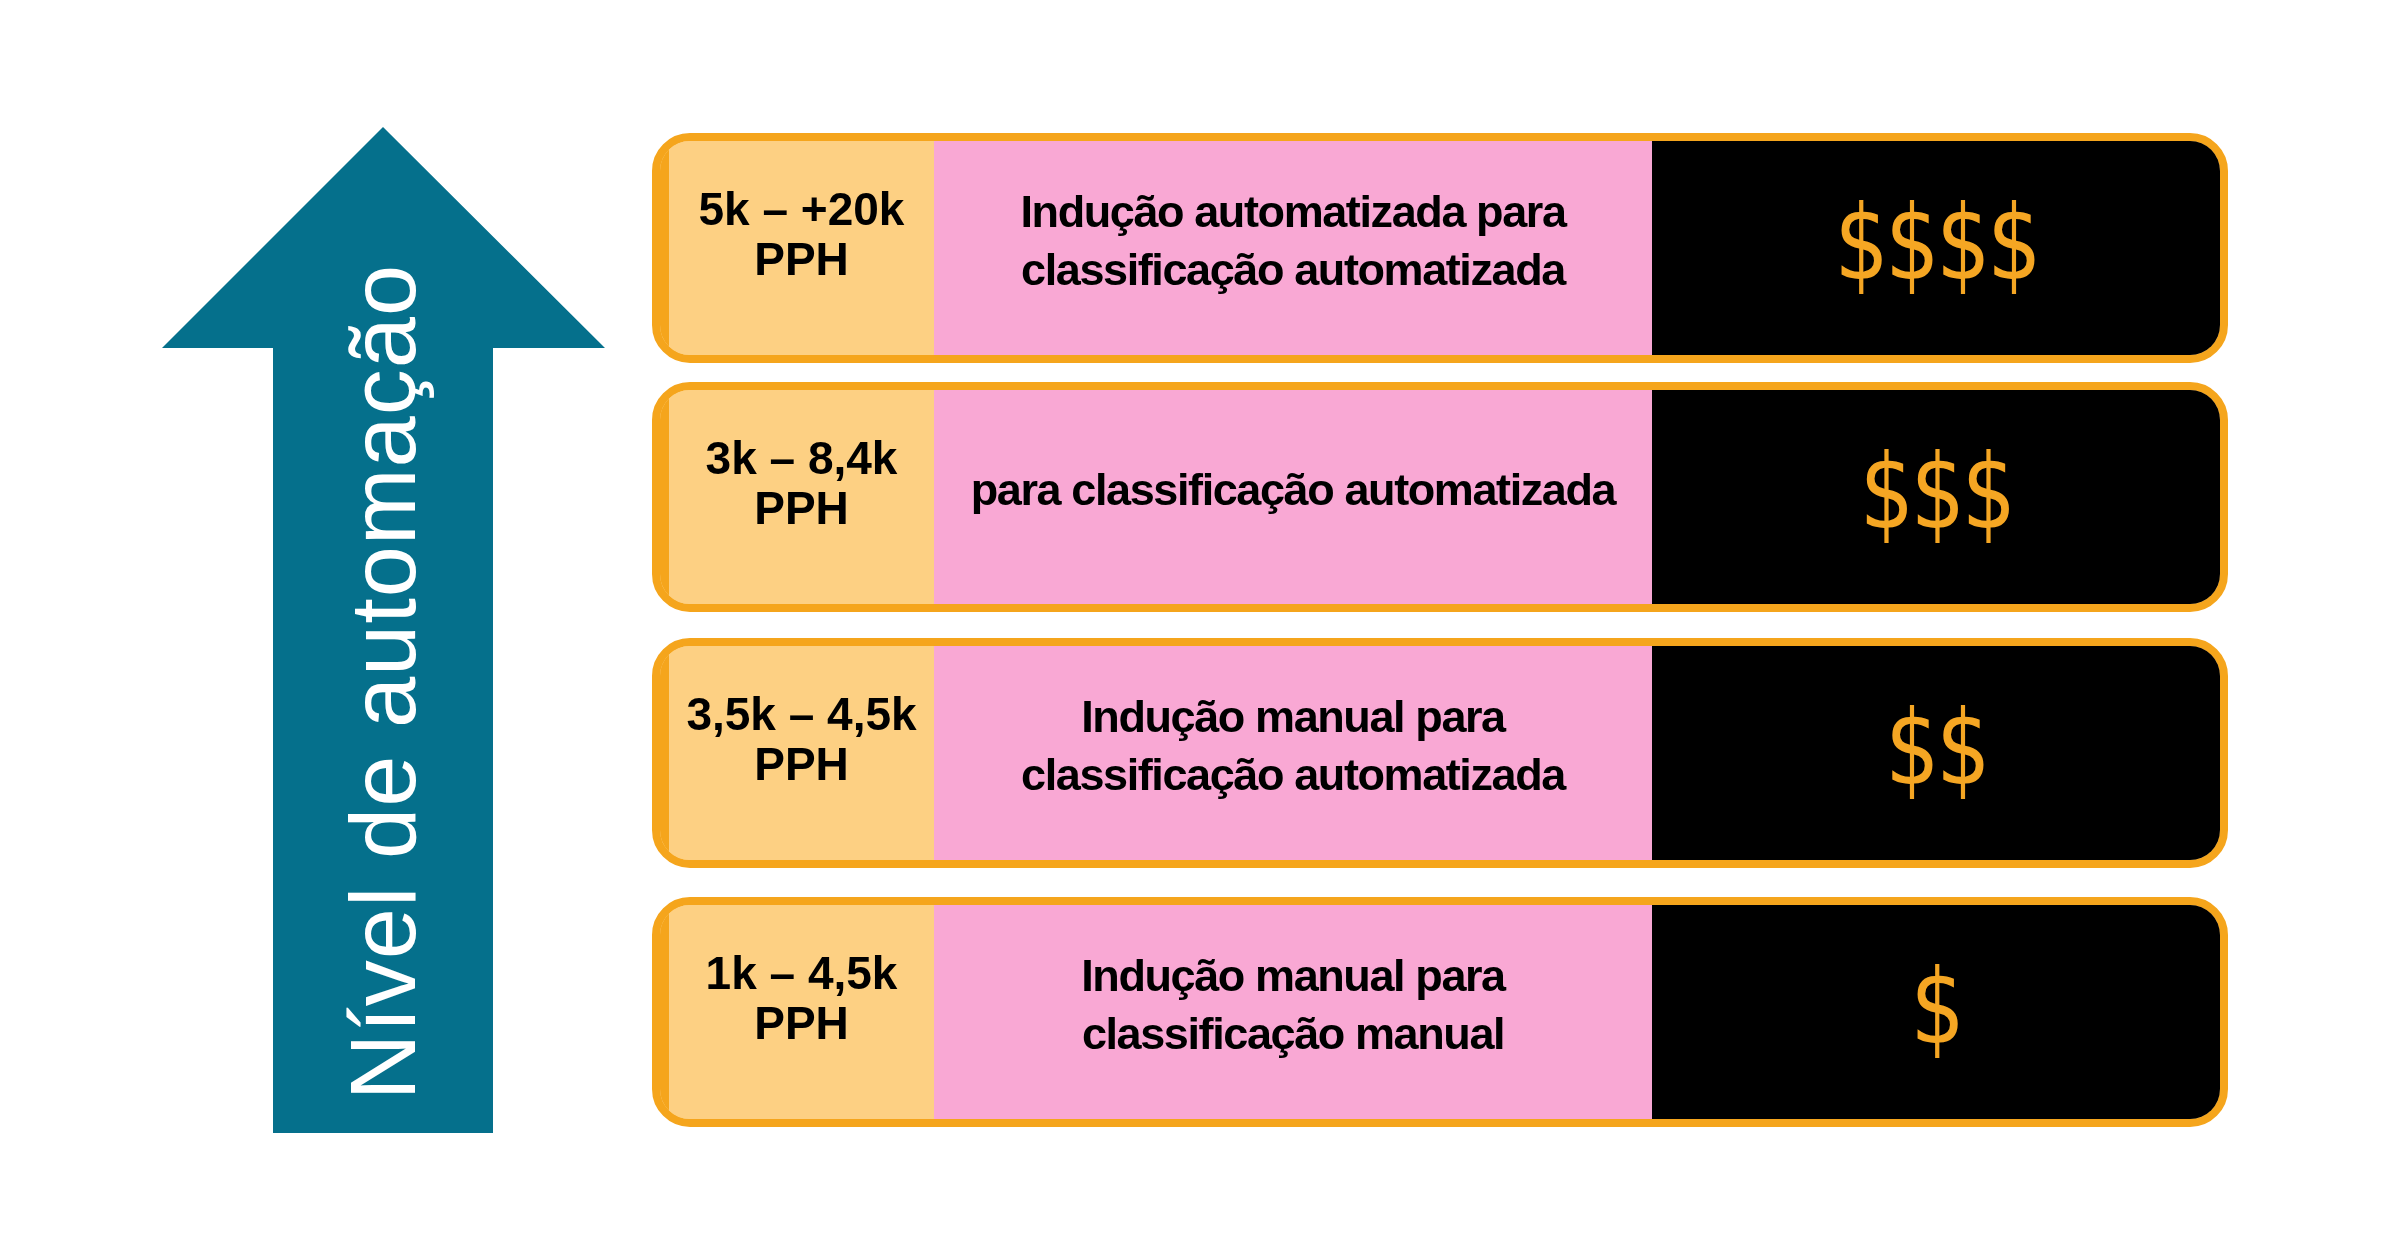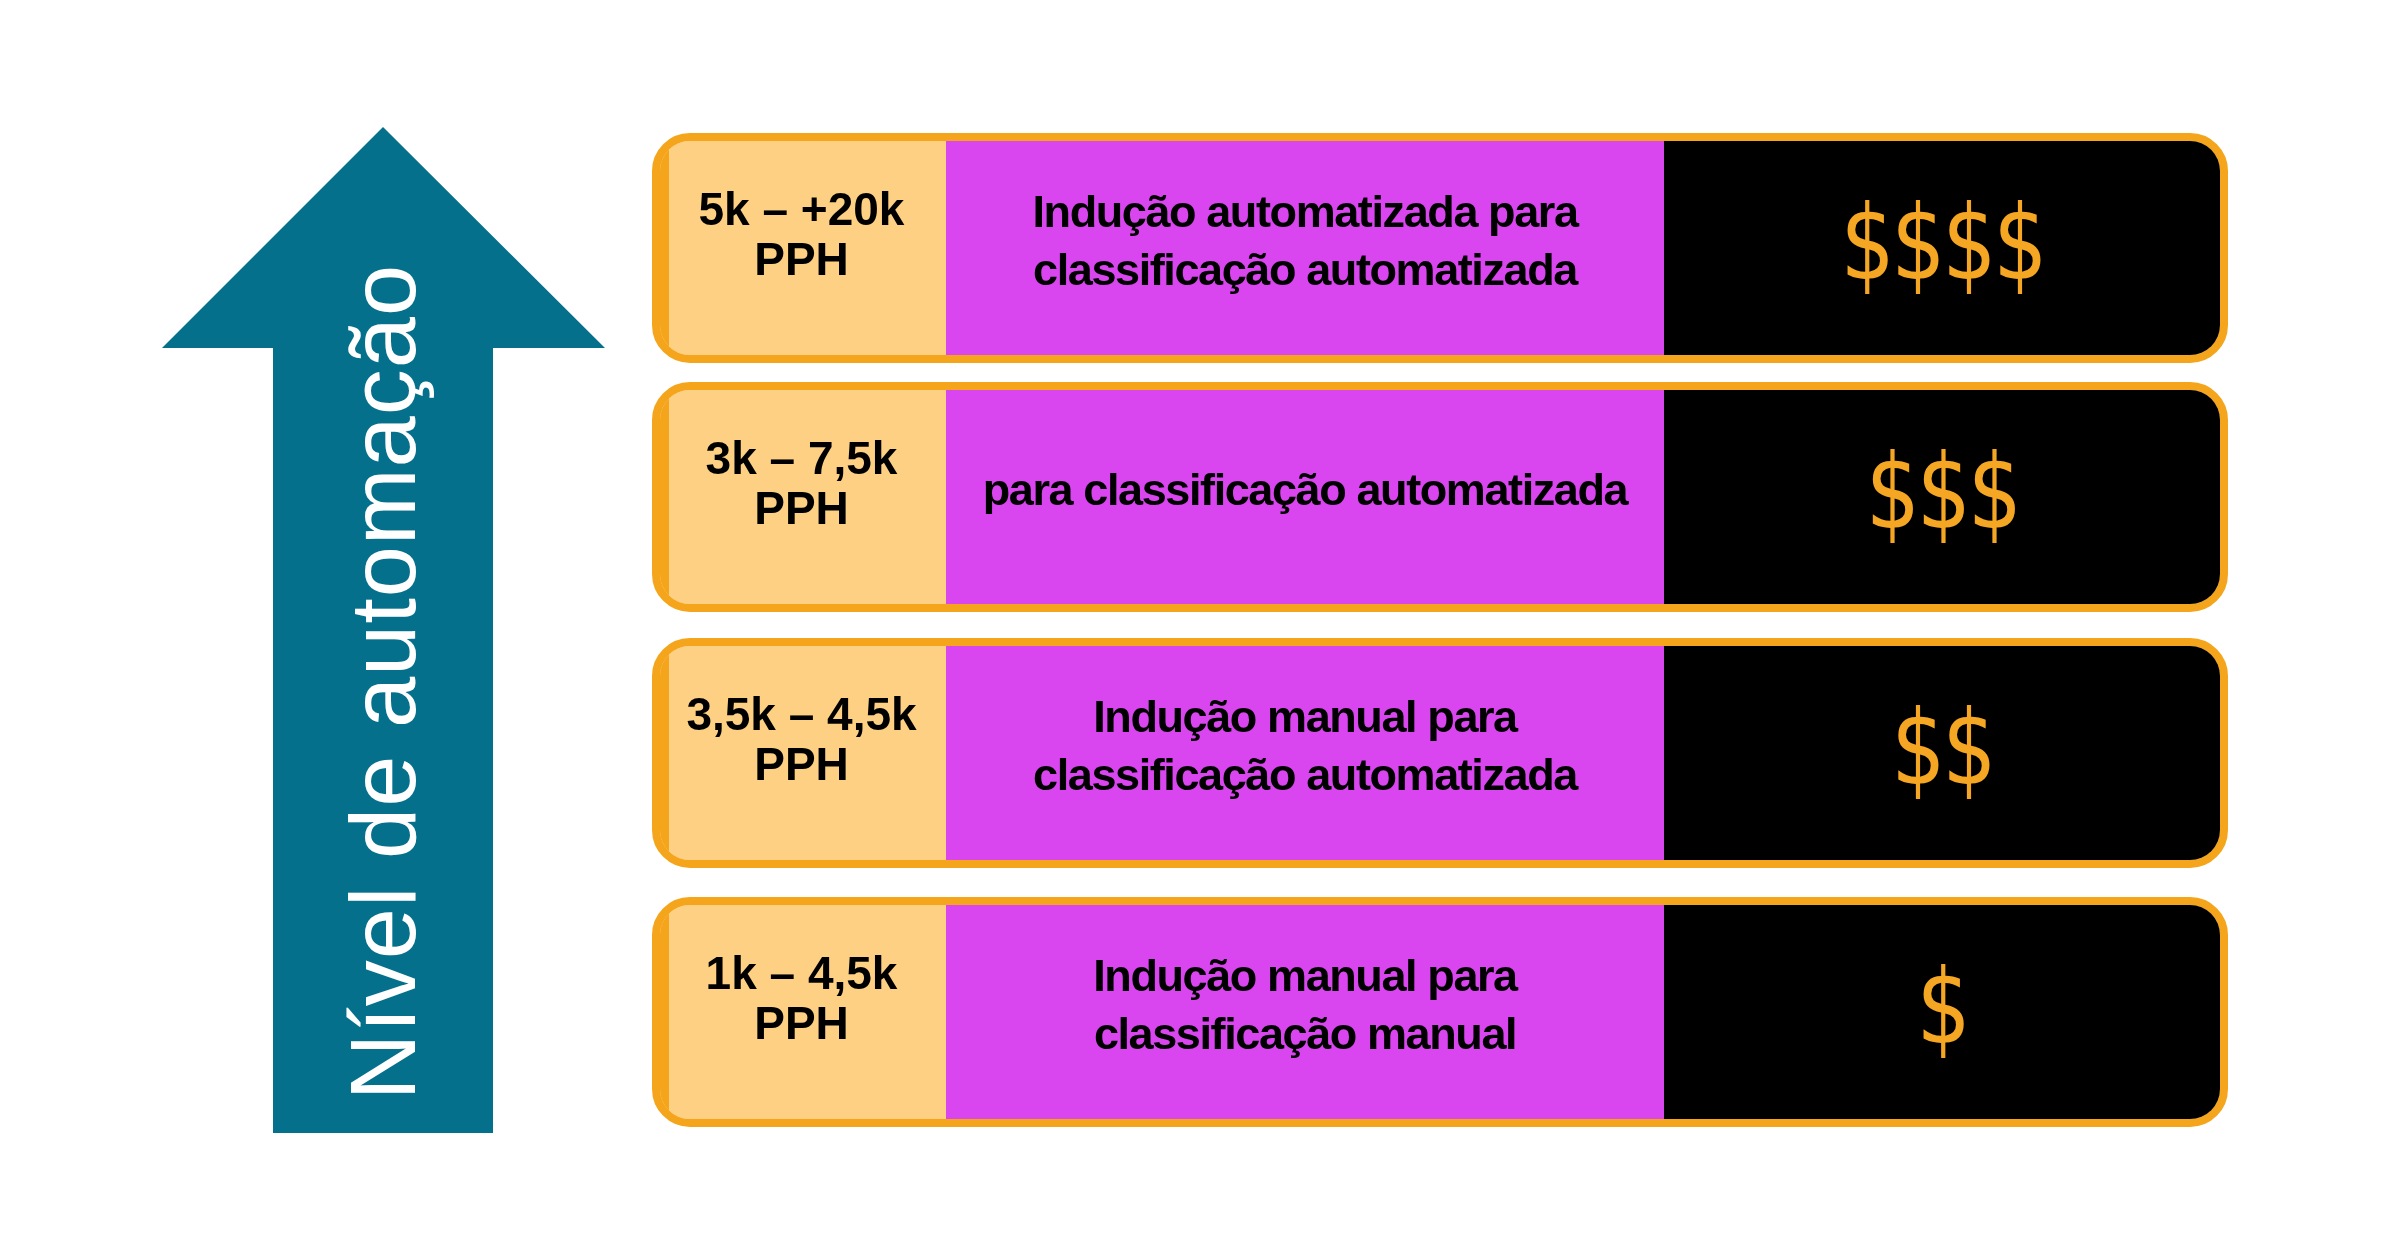--- a/index.html
+++ b/index.html
@@ -41,25 +41,24 @@
     width: 265px; height: 100%; box-sizing: border-box;
     display: flex; flex-direction: column; align-items: center; justify-content: center;
     background: #fdd083;
     font-weight: 700; font-size: 46px; line-height: 50px; color: #000;
     text-align: center;
     padding-bottom: 28px;
   }
   .cell-desc {
     width: 718px; height: 100%; box-sizing: border-box;
     display: flex; flex-direction: column; align-items: center; justify-content: center;
-    background: #d946ef;
+    background: #f9a8d4;
     font-weight: 700; font-size: 45px; line-height: 58px; color: #000; text-align: center;
     letter-spacing: -1.4px;
     padding-bottom: 14px;
-    margin-left: 12px;
   }
   .cell-cost {
     flex: 1; height: 100%;
     background: #000000;
     display: flex; align-items: center; justify-content: center;
     color: #f5a623;
     font-size: 104px; font-weight: 400;
     letter-spacing: -4px;
     padding-bottom: 10px; box-sizing: border-box;
     font-family: "DejaVu Sans", sans-serif;
@@ -90,21 +89,21 @@
     <span class="line">classificação automatizada</span>
   </div>
   <div class="cell-cost">
     <span class="cost-text">$$$$</span>
   </div>
 </div>
 
 <div class="row" style="top:382px;">
   <div class="divider"></div>
   <div class="cell-pph">
-    <span class="line">3k – 7,5k</span>
+    <span class="line">3k – 8,4k</span>
     <span class="line">PPH</span>
   </div>
   <div class="cell-desc">
     <span class="line">para classificação automatizada</span>
   </div>
   <div class="cell-cost">
     <span class="cost-text">$$$</span>
   </div>
 </div>
 

